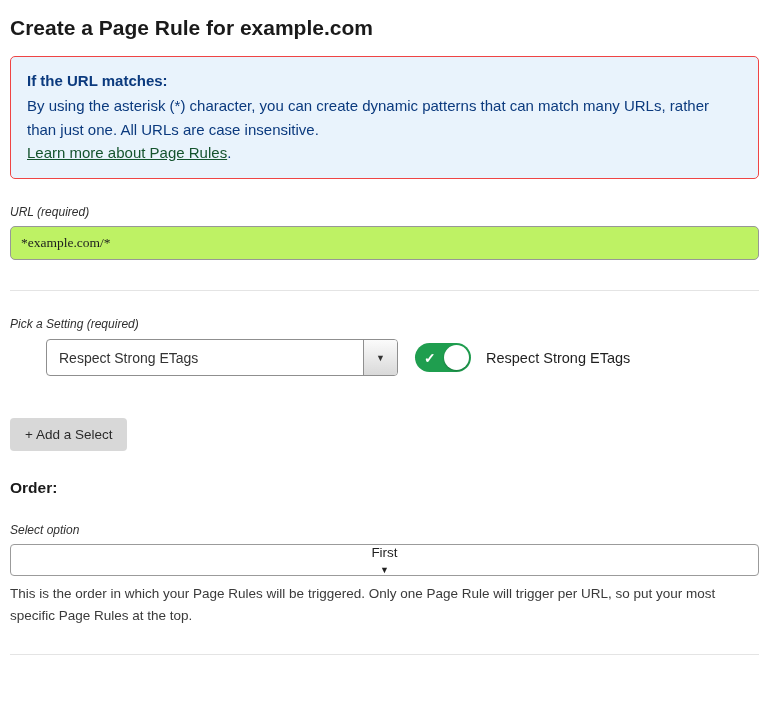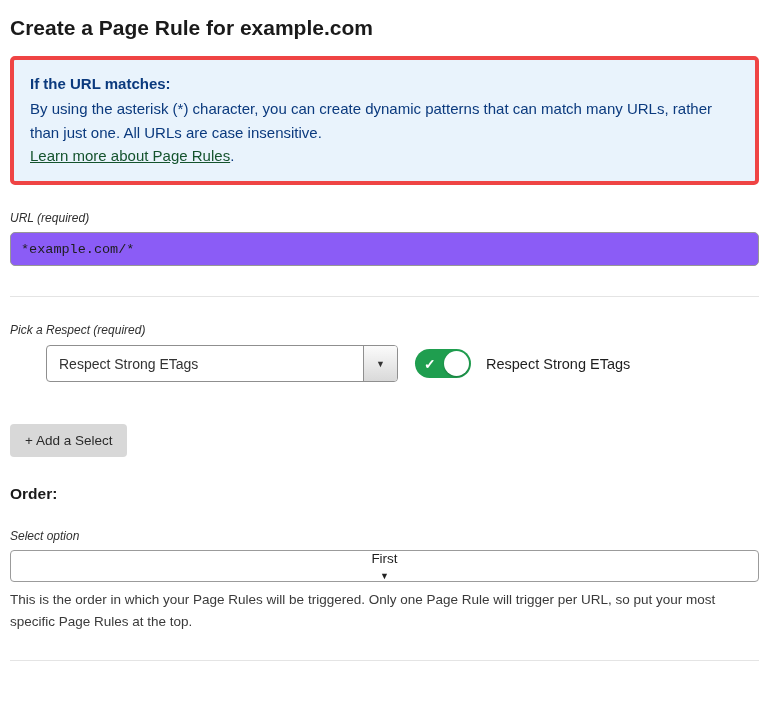--- a/index.html
+++ b/index.html
@@ -17,21 +17,21 @@
     font-size: 21px;
     font-weight: 700;
     color: #1a1a1a;
     margin-top: 6px;
   }
 
   
   .info-box {
     margin-top: 16px;
     background: #e9f3fc;
-    border: 4px solid #ef4444;
+    border: 1px solid #ef4444;
     border-radius: 5px;
     padding: 12px 16px 14px 16px;
     color: #0b3a7e;
     font-size: 15px;
     line-height: 1.55;
   }
   .info-box .info-heading {
     font-weight: 700;
     margin-bottom: 2px;
   }
@@ -47,24 +47,24 @@
     margin-top: 26px;
     font-style: italic;
   }
 
   .url-input {
     display: block;
     width: 100%;
     height: 34px;
     margin-top: 7px;
     padding: 0 10px;
-    font-family: Liberation Mono, monospace;
+    font-family: Liberation Serif, serif;
     font-size: 13.5px;
     color: #1d1d1d;
-    background: #8b5cf6;
+    background: #bef264;
     border: 1px solid #979797;
     border-radius: 5px;
     outline: none;
   }
 
   .divider {
     border: none;
     border-top: 1px solid #e4e4e4;
     margin: 30px 0 0 0;
   }
@@ -213,21 +213,21 @@
       <a>Learn more about Page Rules</a><span>.</span>
     </div>
   </div>
 
   <div class="field-label">URL (required)</div>
   <input class="url-input" type="text" value="*example.com/*" style="">
 
   <hr class="divider">
 
 
-  <div class="field-label">Pick a Respect (required)</div>
+  <div class="field-label">Pick a Setting (required)</div>
 
   <div class="setting-row">
     <div class="setting-select">
       <span class="select-value">Respect Strong ETags</span>
       <span class="select-arrow-btn">
         <span>▼</span>
       </span>
     </div>
 
     <div class="toggle">

